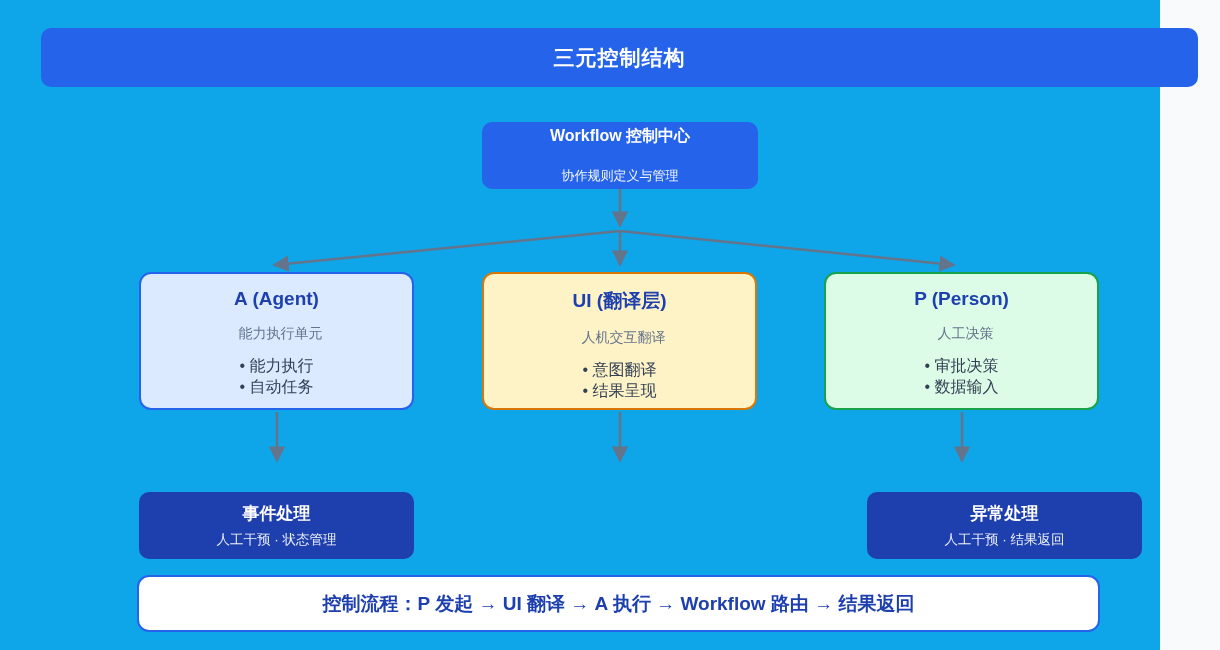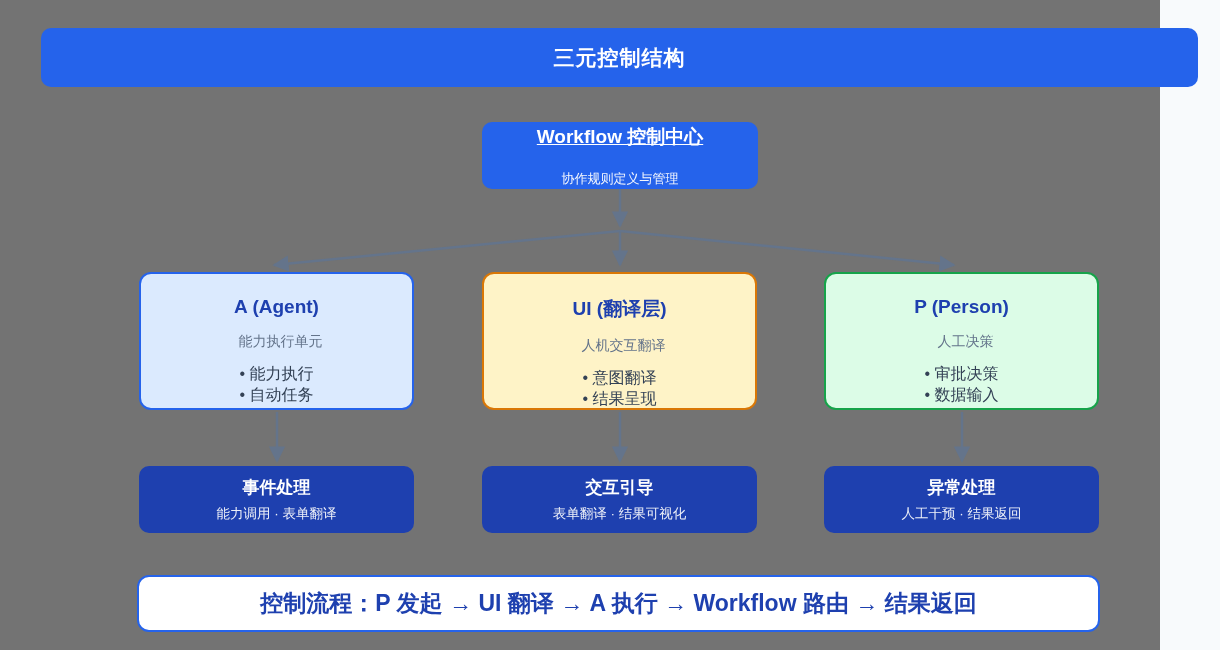--- a/index.html
+++ b/index.html
@@ -6,21 +6,21 @@
   html, body { width: 1220px; height: 650px; }
   body {
     font-family: "Liberation Sans", "DejaVu Sans", sans-serif;
     background: #f8fafc;
     overflow: hidden;
   }
   .canvas {
     position: relative;
     width: 1160px;
     height: 650px;
-    background: #737373;
+    background: #0ea5e9;
   }
 
   
   .title-bar {
     position: absolute;
     left: 41px; top: 28px;
     width: 1157px; height: 59px;
     border-radius: 10px;
     display: flex; align-items: center; justify-content: center;
     color: #ffffff;
@@ -32,35 +32,35 @@
   
   .control-center {
     position: absolute;
     left: 482px; top: 122px;
     width: 276px; height: 67px;
     border-radius: 10px;
     display: flex; flex-direction: column; align-items: center; justify-content: center;
     color: #ffffff;
     text-align: center;
   }
-  .control-center .cc-title { font-size: 19px; font-weight: bold; text-decoration: underline; }
+  .control-center .cc-title { font-size: 16px; font-weight: bold; }
   .control-center .cc-subtitle { font-size: 13px; margin-top: 20px; color: rgba(255,255,255,0.95); }
 
   
   .role-box {
     position: absolute;
     top: 272px;
     width: 275px; height: 138px;
     border-radius: 12px;
     border: 2.5px solid;
     text-align: center;
     z-index: 1;
   }
   .role-box .role-title {
-    margin-top: 22px;
+    margin-top: 14px;
     font-size: 19px;
     font-weight: bold;
     color: #1e40af;
   }
   .role-box .role-subtitle {
     margin-top: 15px;
     font-size: 14px;
     color: #64748b;
     padding-left: 8px;
   }
@@ -73,21 +73,21 @@
   .role-box li {
     font-size: 16px;
     line-height: 21px;
     color: #334155;
   }
   .role-box li::before { content: "• "; }
 
   
   .handler-box {
     position: absolute;
-    top: 466px;
+    top: 492px;
     width: 275px; height: 67px;
     border-radius: 10px;
     display: flex; flex-direction: column; align-items: center; justify-content: center;
     color: #ffffff;
     text-align: center;
     z-index: 1;
   }
   .handler-box .h-title { font-size: 17px; font-weight: bold; }
   .handler-box .h-subtitle { font-size: 13.5px; margin-top: 6px; color: rgba(255,255,255,0.92); }
 
@@ -97,21 +97,21 @@
 
   
   .flow-bar {
     position: absolute;
     left: 137px; top: 575px;
     width: 963px; height: 57px;
     background: #ffffff;
     border: 2px solid;
     border-radius: 12px;
     display: flex; align-items: center; justify-content: center;
-    font-size: 23px;
+    font-size: 19px;
     font-weight: bold;
     z-index: 1;
   }
 
   
   svg.arrows {
     position: absolute;
     left: 0; top: 0;
     width: 1220px; height: 650px;
     z-index: 2;
@@ -154,29 +154,25 @@
     <div class="role-title">P (Person)</div>
     <div class="role-subtitle">人工决策</div>
     <ul>
       <li>审批决策</li>
       <li>数据输入</li>
     </ul>
   </div>
 
   <div class="handler-box col-1" style="background-color: rgb(30, 64, 175);">
     <div class="h-title">事件处理</div>
-    <div class="h-subtitle">能力调用 · 表单翻译</div>
+    <div class="h-subtitle">人工干预 · 状态管理</div>
   </div>
 
-  <div class="handler-box col-2" style="background-color: rgb(30, 64, 175);">
-    <div class="h-title">交互引导</div>
-    <div class="h-subtitle">表单翻译 · 结果可视化</div>
-  </div>
 
-  <div class="handler-box col-3" style="background-color: rgb(30, 64, 175);">
+  <div class="handler-box col-3" style="background-color: rgb(30, 64, 175); margin-left: 43px;">
     <div class="h-title">异常处理</div>
     <div class="h-subtitle">人工干预 · 结果返回</div>
   </div>
 
   <div class="flow-bar" style="border-color: rgb(37, 99, 235); color: rgb(30, 64, 175);">
     <span>控制流程：P 发起 → UI 翻译 → A 执行 → Workflow 路由 → 结果返回</span>
   </div>
 
   <svg class="arrows" viewBox="0 0 1220 650" xmlns="http://www.w3.org/2000/svg" style="color: rgb(100, 116, 139);">
     <defs>

